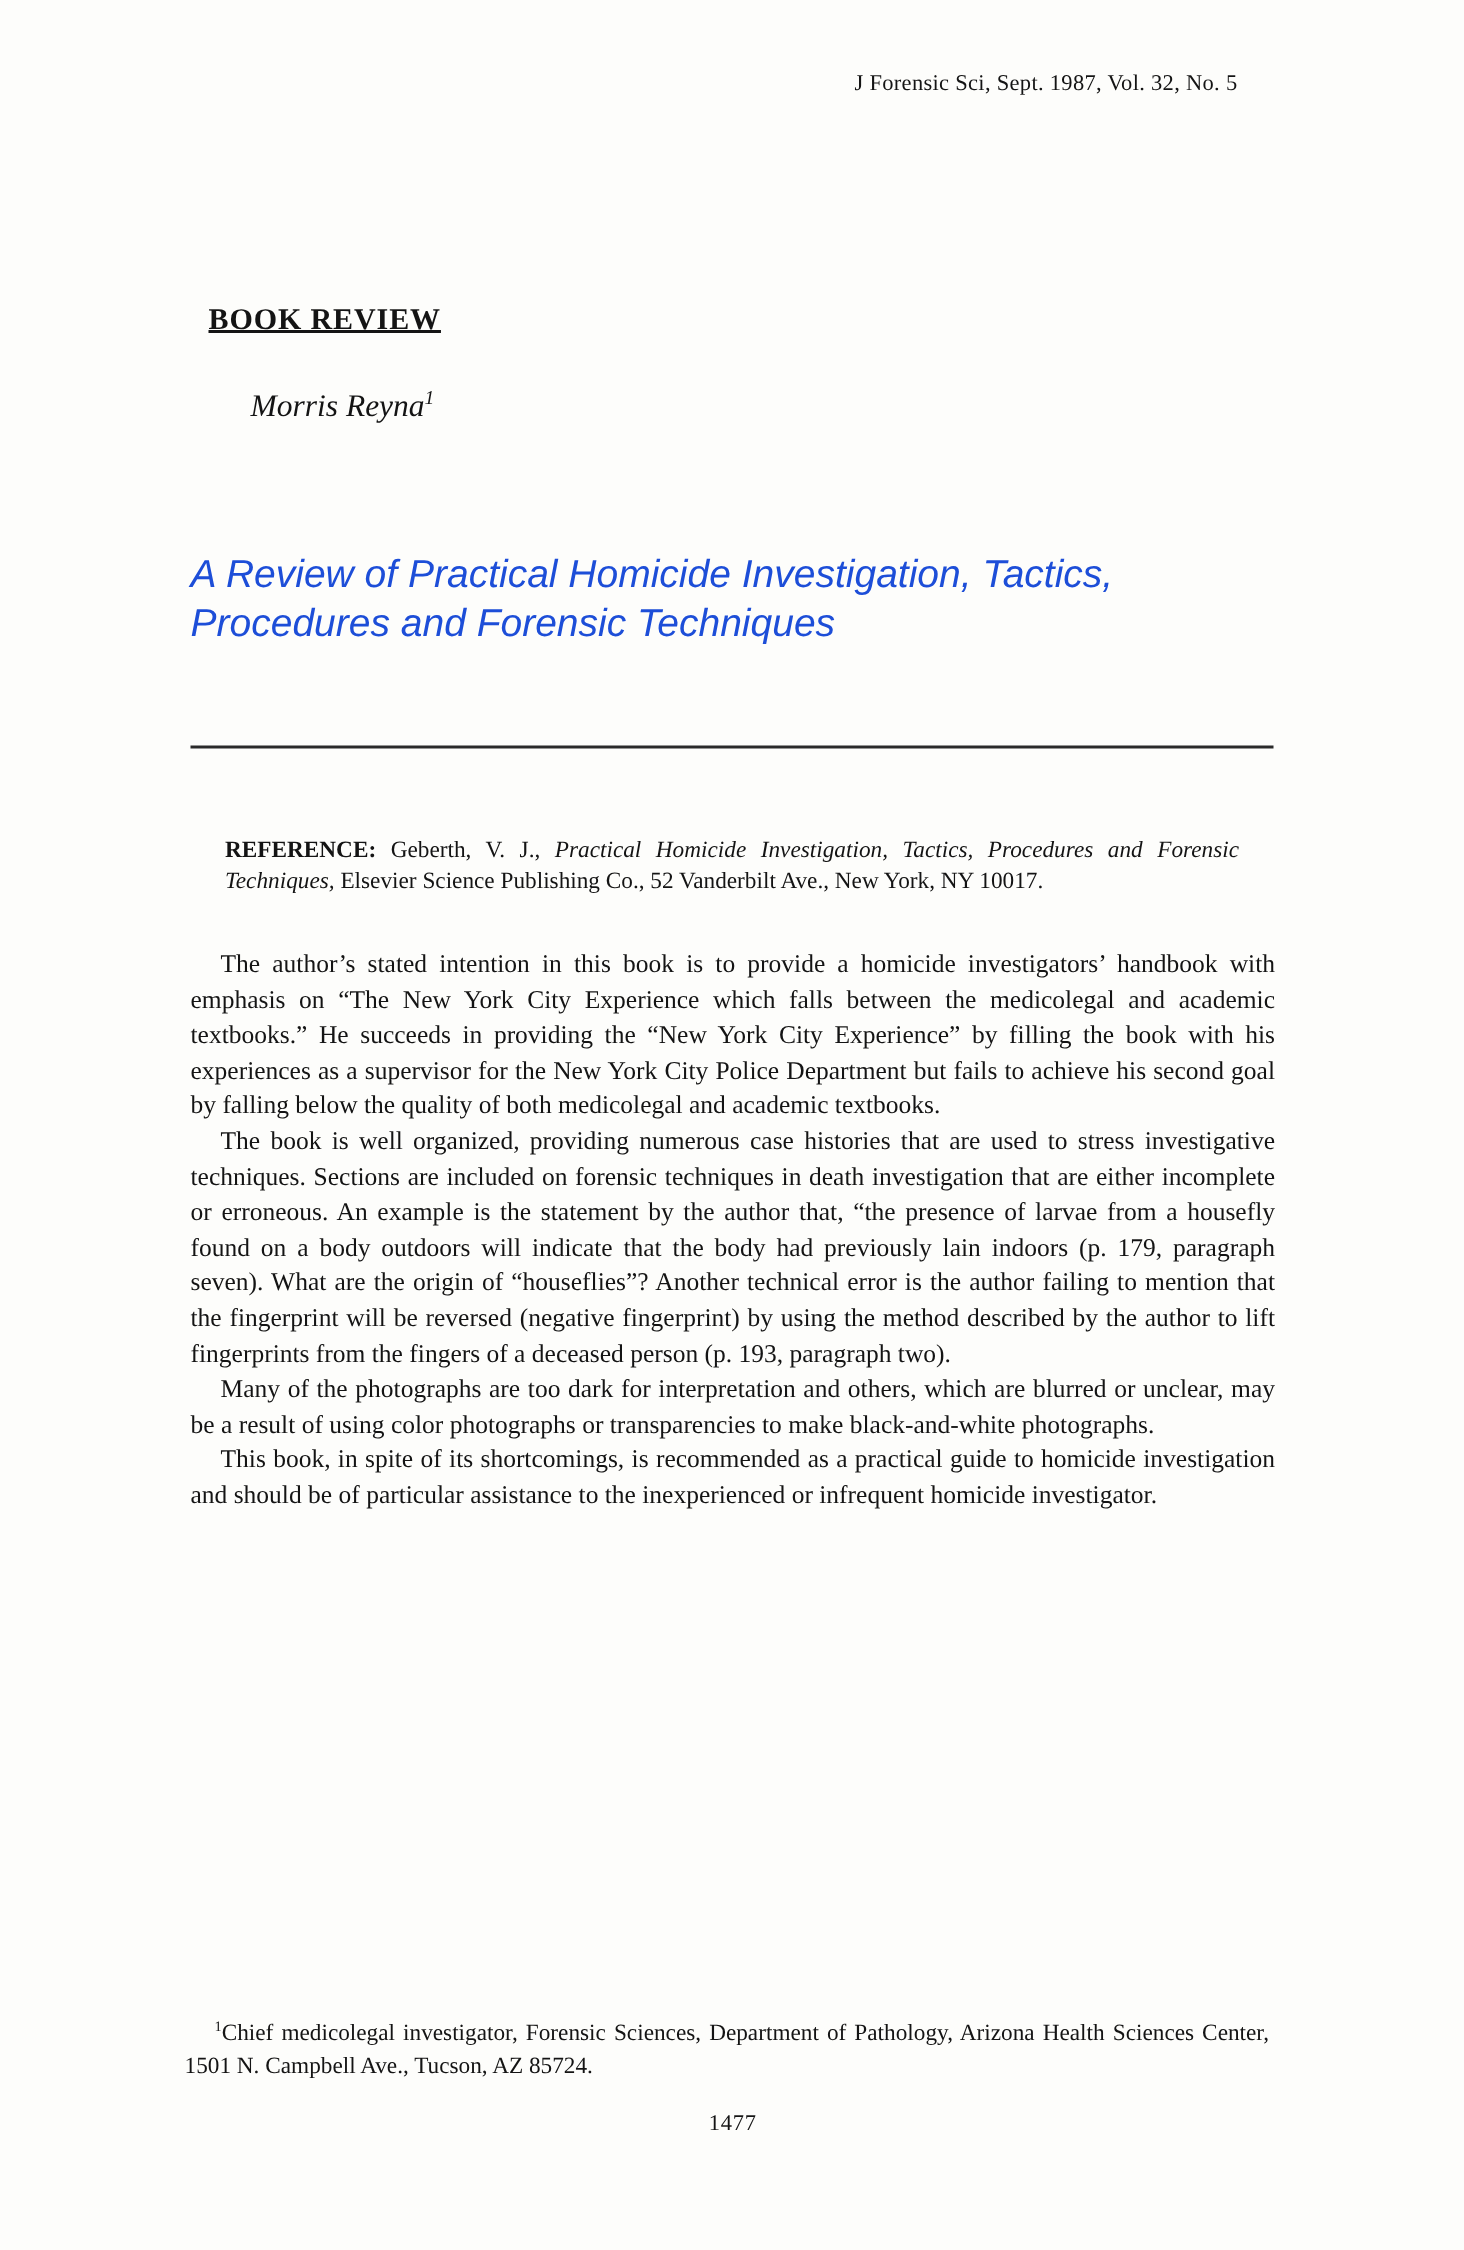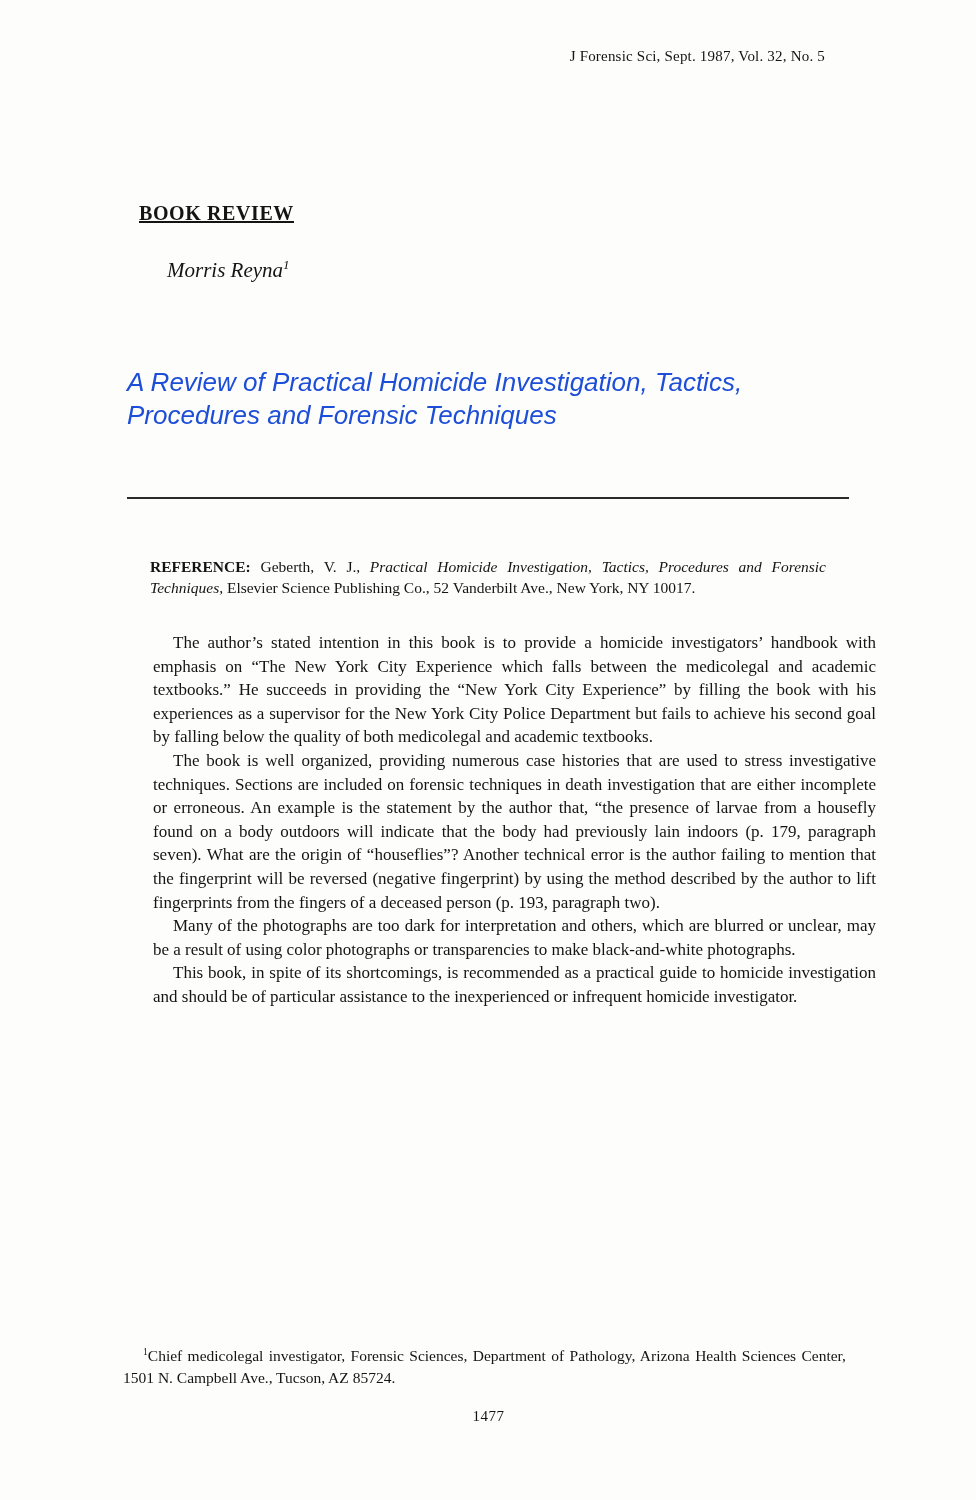--- a/index.html
+++ b/index.html
@@ -86,21 +86,20 @@
   .reference .ref-label { font-weight: bold; }
   .reference .ref-book  { font-style: italic; }
   .body-text {
     position: absolute;
     top: 631px;
     left: 127px;
     width: 723px;
     font-size: 17px;
     line-height: 23.6px;
     text-align: justify;
-    margin-left: 26px;
   }
   .body-text p {
     margin: 0;
     text-indent: 20px;
   }
   .footnote {
     position: absolute;
     top: 1345px;
     left: 123px;
     width: 723px;

